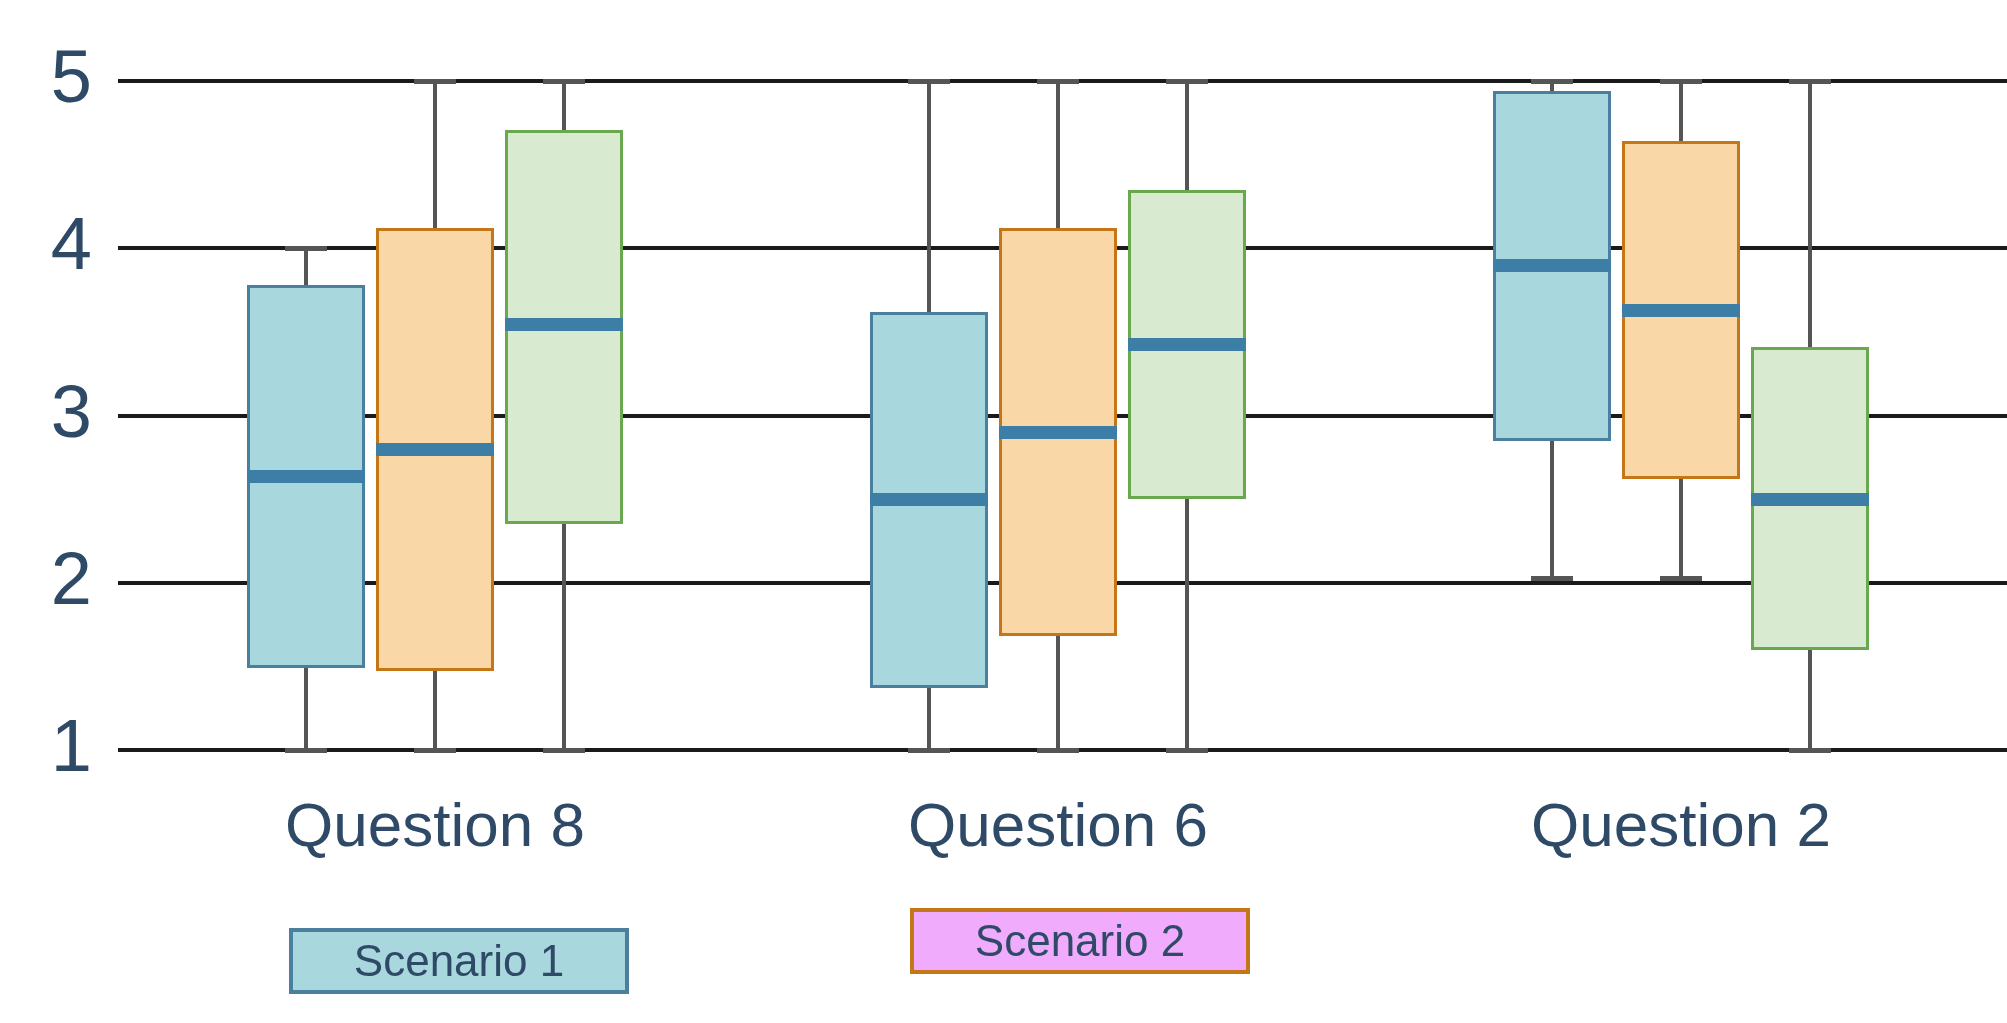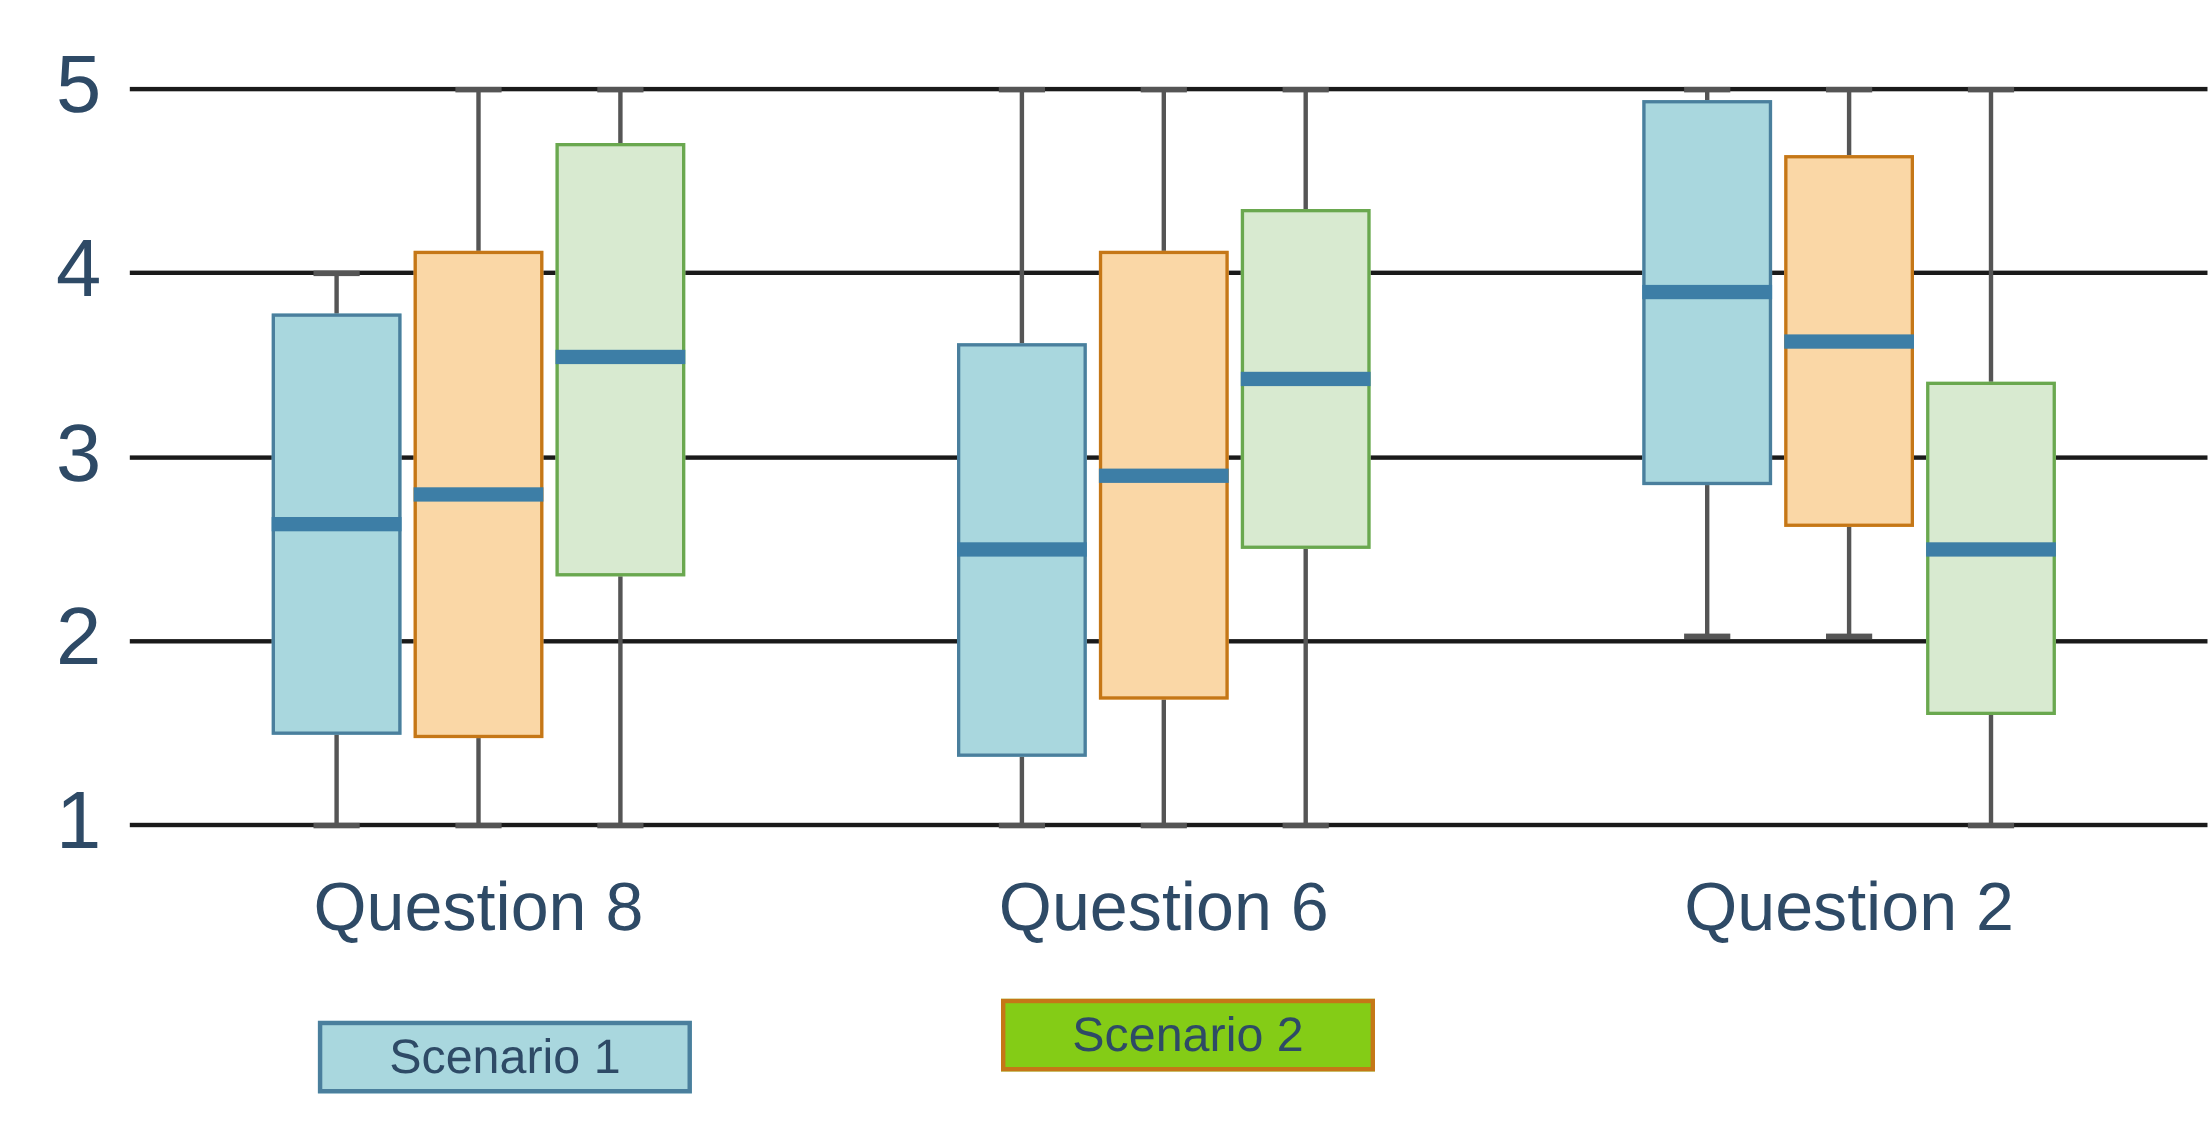--- a/index.html
+++ b/index.html
@@ -225,16 +225,16 @@
         </div>
       </div>
     </div>
   <div id="catlabels">
       <div class="cat-label" style="left: 135px; width: 600px;">Question 8</div>
       <div class="cat-label" style="left: 758px; width: 600px;">Question 6</div>
       <div class="cat-label" style="left: 1381px; width: 600px;">Question 2</div>
     </div>
   <div id="legend">
       <div class="legend-item" style="left: 289px; width: 340px; background: rgb(169, 215, 222); border-color: rgb(74, 127, 157); margin-top: 20px;">Scenario 1</div>
-      <div class="legend-item" style="left: 910px; width: 340px; background: #84cc16; border-color: rgb(197, 119, 23);">Scenario 2</div>
+      <div class="legend-item" style="left: 910px; width: 340px; background: #f0abfc; border-color: rgb(197, 119, 23);">Scenario 2</div>
     </div>
 
 </div>
 
 </body></html>

